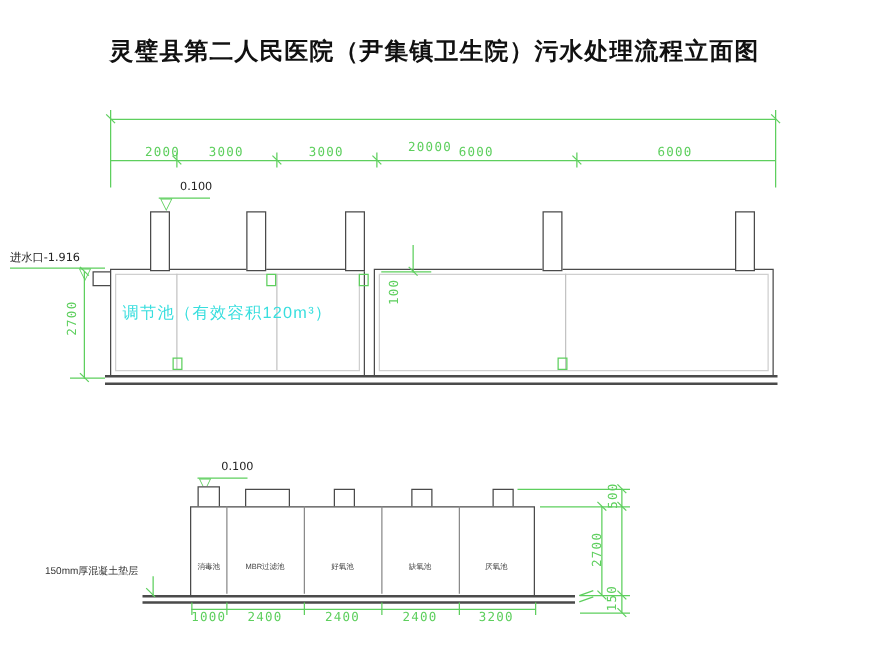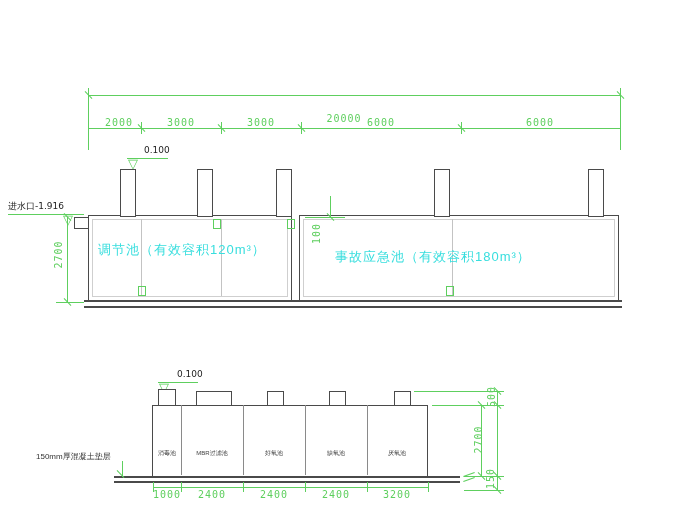--- a/index.html
+++ b/index.html
@@ -32,38 +32,39 @@
   .tanklbl{position:absolute;color:#444;font:6px "Liberation Sans",sans-serif;
            transform:translateX(-50%);white-space:nowrap;}
   .note{position:absolute;color:#333;font:8px "Liberation Sans",sans-serif;white-space:nowrap;}
   .brk{position:absolute;height:1px;width:12px;background:#5ecf5e;transform:rotate(-20deg);}
 </style>
 </head>
 <body>
 
 <div class="wrap">
 
+  <div class="title">灵璧县第二人民医院（尹集镇卫生院）污水处理流程立面图</div>
 
   <div class="hl" style="left:88px;top:95px;width:532px;"></div>
   <div class="vl" style="left:88px;top:88px;height:62px;"></div>
   <div class="vl" style="left:620px;top:88px;height:62px;"></div>
   <div class="tick" style="left:88px;top:90px;"></div>
   <div class="tick" style="left:620px;top:90px;"></div>
   <div class="dimtxt ctr" style="left:344px;top:84px;margin-top:29px;">20000</div>
 
   <div class="hl" style="left:88px;top:128px;width:532px;"></div>
   <div class="vl" style="left:141px;top:122px;height:12px;"></div>
   <div class="vl" style="left:221px;top:122px;height:12px;"></div>
   <div class="vl" style="left:301px;top:122px;height:12px;"></div>
   <div class="vl" style="left:461px;top:122px;height:12px;"></div>
   <div class="tick" style="left:141px;top:123px;"></div>
   <div class="tick" style="left:221px;top:123px;"></div>
   <div class="tick" style="left:301px;top:123px;"></div>
   <div class="tick" style="left:461px;top:123px;"></div>
-  <div class="dimtxt ctr" style="left:119px;top:117px;text-align:right;">2000</div>
+  <div class="dimtxt ctr" style="left:130px;top:117px;text-align:right;">2000</div>
   <div class="dimtxt ctr" style="left:181px;top:117px;">3000</div>
   <div class="dimtxt ctr" style="left:261px;top:117px;">3000</div>
   <div class="dimtxt ctr" style="left:381px;top:117px;">6000</div>
   <div class="dimtxt ctr" style="left:540px;top:117px;">6000</div>
 
   <div class="lvl" style="left:144px;top:145px;">0.100</div>
   <div class="hl" style="left:127px;top:158px;width:41px;"></div>
   <div class="tri" style="left:128px;top:157px;">▽</div>
 
   <div class="lvl" style="left:8px;top:200px;">进水口-1.916</div>
@@ -97,21 +98,20 @@
   <div class="gsq" style="left:287px;top:219px;width:6px;height:8px;"></div>
   <div class="gsq" style="left:138px;top:286px;width:6px;height:8px;"></div>
   <div class="gsq" style="left:446px;top:286px;width:6px;height:8px;"></div>
 
   <div class="vl" style="left:330px;top:196px;height:22px;"></div>
   <div class="hl" style="left:305px;top:217px;width:40px;"></div>
   <div class="tick" style="left:330px;top:212px;"></div>
   <div class="vdim" style="left:301px;top:228px;width:30px;">100</div>
 
   <div class="cyan" style="left:98px;top:241px;">调节池（有效容积120m³）</div>
-  <div class="cyan" style="left:335px;top:248px;">事故应急池（有效容积180m³）</div>
 
   <div class="lvl" style="left:177px;top:369px;">0.100</div>
   <div class="hl" style="left:158px;top:382px;width:40px;"></div>
   <div class="tri" style="left:159px;top:381px;">▽</div>
 
   <div class="box" style="left:158px;top:389px;width:16px;height:16px;"></div>
   <div class="box" style="left:196px;top:391px;width:34px;height:14px;"></div>
   <div class="box" style="left:267px;top:391px;width:15px;height:14px;"></div>
   <div class="box" style="left:329px;top:391px;width:15px;height:14px;"></div>
   <div class="box" style="left:394px;top:391px;width:15px;height:14px;"></div>

